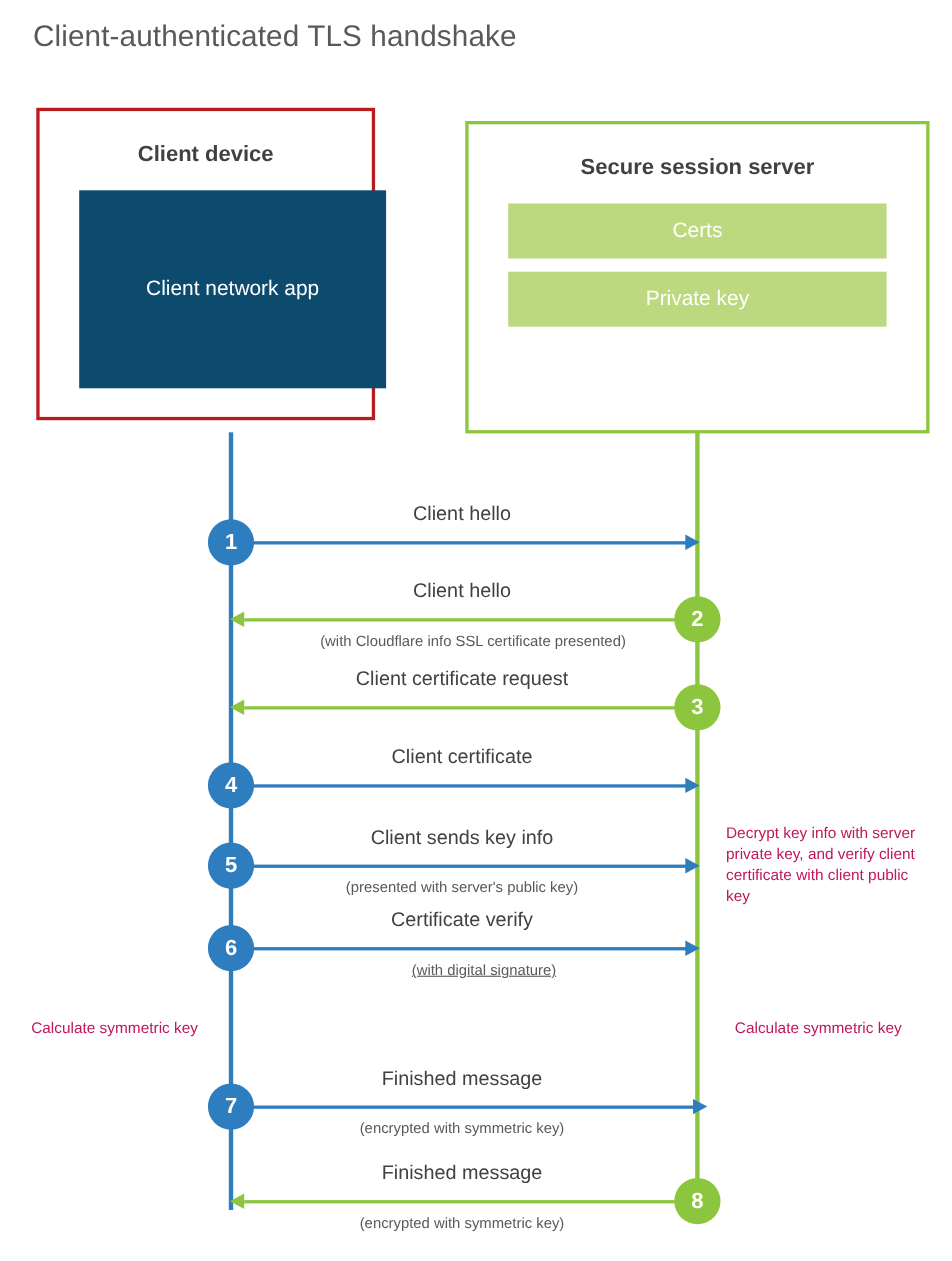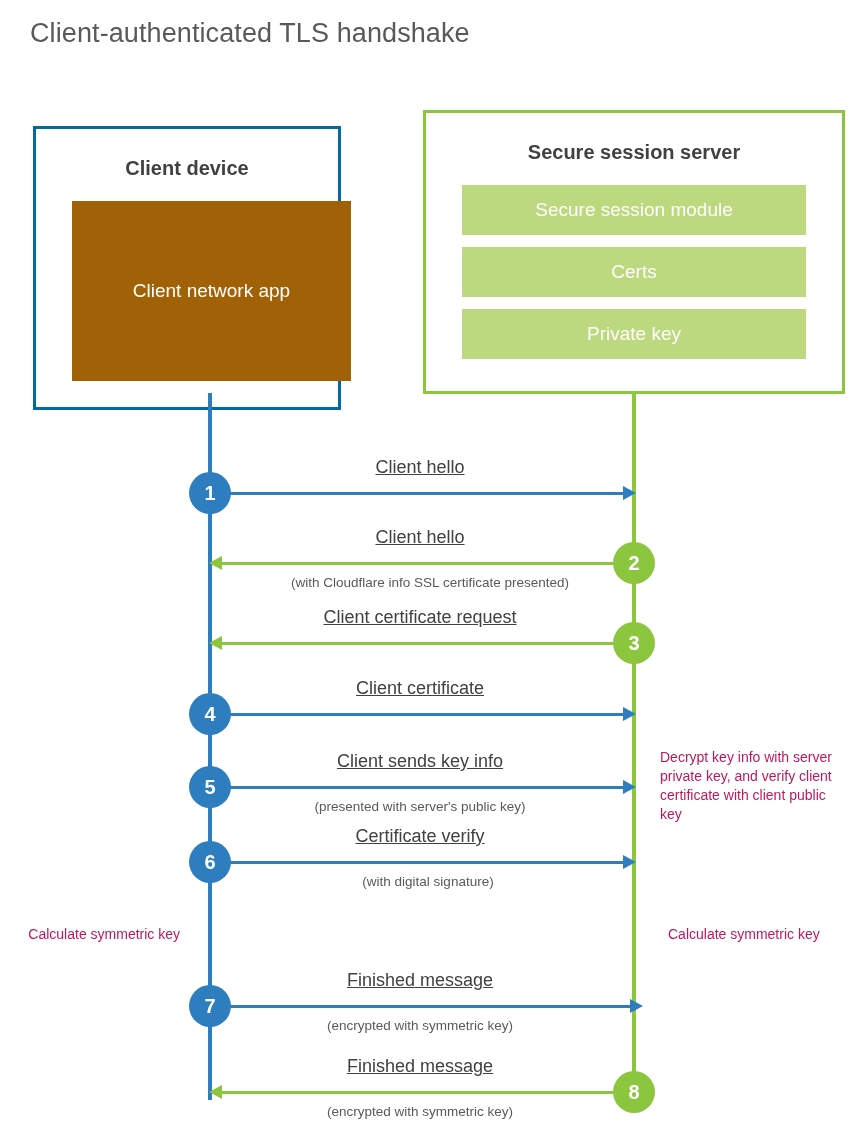--- a/index.html
+++ b/index.html
@@ -32,24 +32,24 @@
   }
 
   
   .actor-box {
     position: absolute;
     background: #ffffff;
     box-sizing: border-box;
   }
   .actor-box.client {
     left: 33px;
-    top: 126px;
+    top: 98px;
     width: 308px;
     height: 284px;
-    border: 3px solid #0369a1;
+    border: 3px solid #b91c1c;
   }
   .actor-box.server {
     left: 423px;
     top: 110px;
     width: 422px;
     height: 284px;
     border: 3px solid #8cc63f;
   }
   .actor-title {
     position: absolute;
@@ -62,21 +62,21 @@
     color: #414042;
   }
 
   
   .client-app {
     position: absolute;
     left: 36px;
     top: 72px;
     width: 279px;
     height: 180px;
-    background: #a16207;
+    background: #0c4a6e;
     color: #ffffff;
     font-size: 19px;
     display: flex;
     align-items: center;
     justify-content: center;
     text-align: center;
     line-height: 1.3;
   }
 
   
@@ -169,21 +169,20 @@
 
   
   .msg-label {
     position: absolute;
     text-align: left;
     color: #414042;
     font-size: 18px;
     white-space: nowrap;
     transform: translateX(-50%);
     top: -36px;
-    text-decoration: underline;
   }
   .msg-sub {
     position: absolute;
     text-align: center;
     color: #58595b;
     font-size: 13.5px;
     white-space: nowrap;
     transform: translateX(-50%);
     top: 12px;
   }
@@ -210,21 +209,20 @@
   <div class="page-title">Client-authenticated TLS handshake</div>
 
   <div class="actor-box client">
     <div class="actor-title">Client device</div>
     <div class="client-app">Client network app</div>
   </div>
 
   <div class="actor-box server">
     <div class="actor-title">Secure session server</div>
     <div class="server-bars">
-      <div class="server-bar">Secure session module</div>
       <div class="server-bar">Certs</div>
       <div class="server-bar">Private key</div>
     </div>
   </div>
 
   <div class="lifeline client-line"></div>
   <div class="lifeline server-line"></div>
 
   <div class="msg" style="top:493px;">
     <div class="shaft blue" style="left:210px; width:415px;"></div>
@@ -261,21 +259,21 @@
     <div class="step-circle blue">5</div>
     <div class="msg-label" style="left:420px;">Client sends key info</div>
     <div class="msg-sub" style="left:420px;">(presented with server's public key)</div>
   </div>
 
   <div class="msg" style="top:862px;">
     <div class="shaft blue" style="left:210px; width:415px;"></div>
     <div class="head right blue" style="left:623px;"></div>
     <div class="step-circle blue">6</div>
     <div class="msg-label" style="left:420px;">Certificate verify</div>
-    <div class="msg-sub" style="left:428px;">(with digital signature)</div>
+    <div class="msg-sub" style="left:440px;text-decoration:underline;">(with digital signature)</div>
   </div>
 
   <div class="msg" style="top:1006px;">
     <div class="shaft blue" style="left:210px; width:422px;"></div>
     <div class="head right blue" style="left:630px;"></div>
     <div class="step-circle blue">7</div>
     <div class="msg-label" style="left:420px;">Finished message</div>
     <div class="msg-sub" style="left:420px;">(encrypted with symmetric key)</div>
   </div>
 

